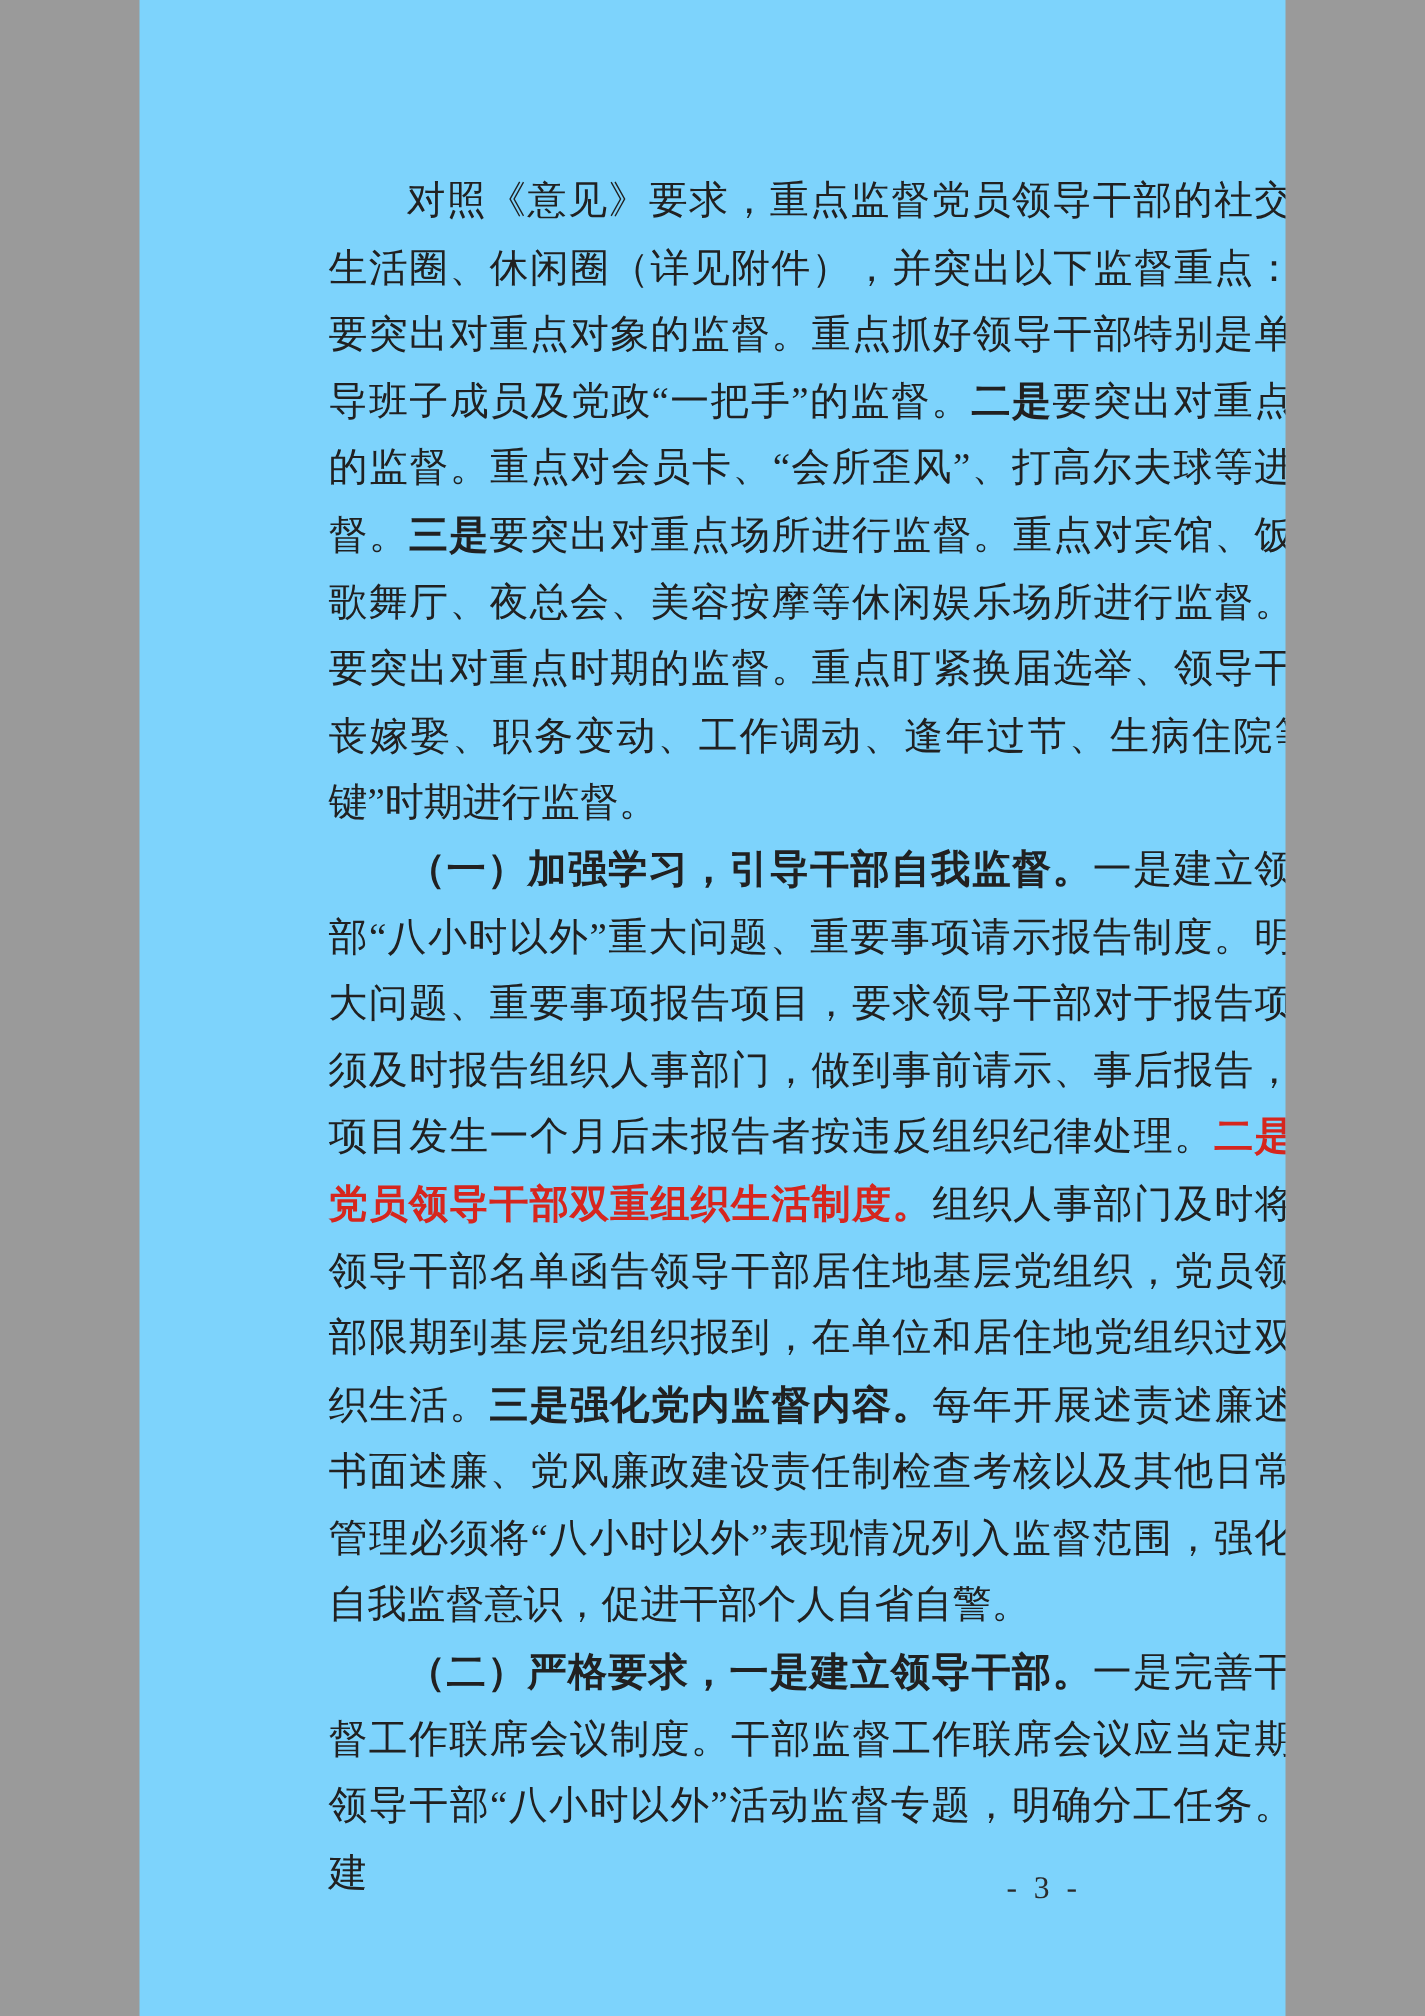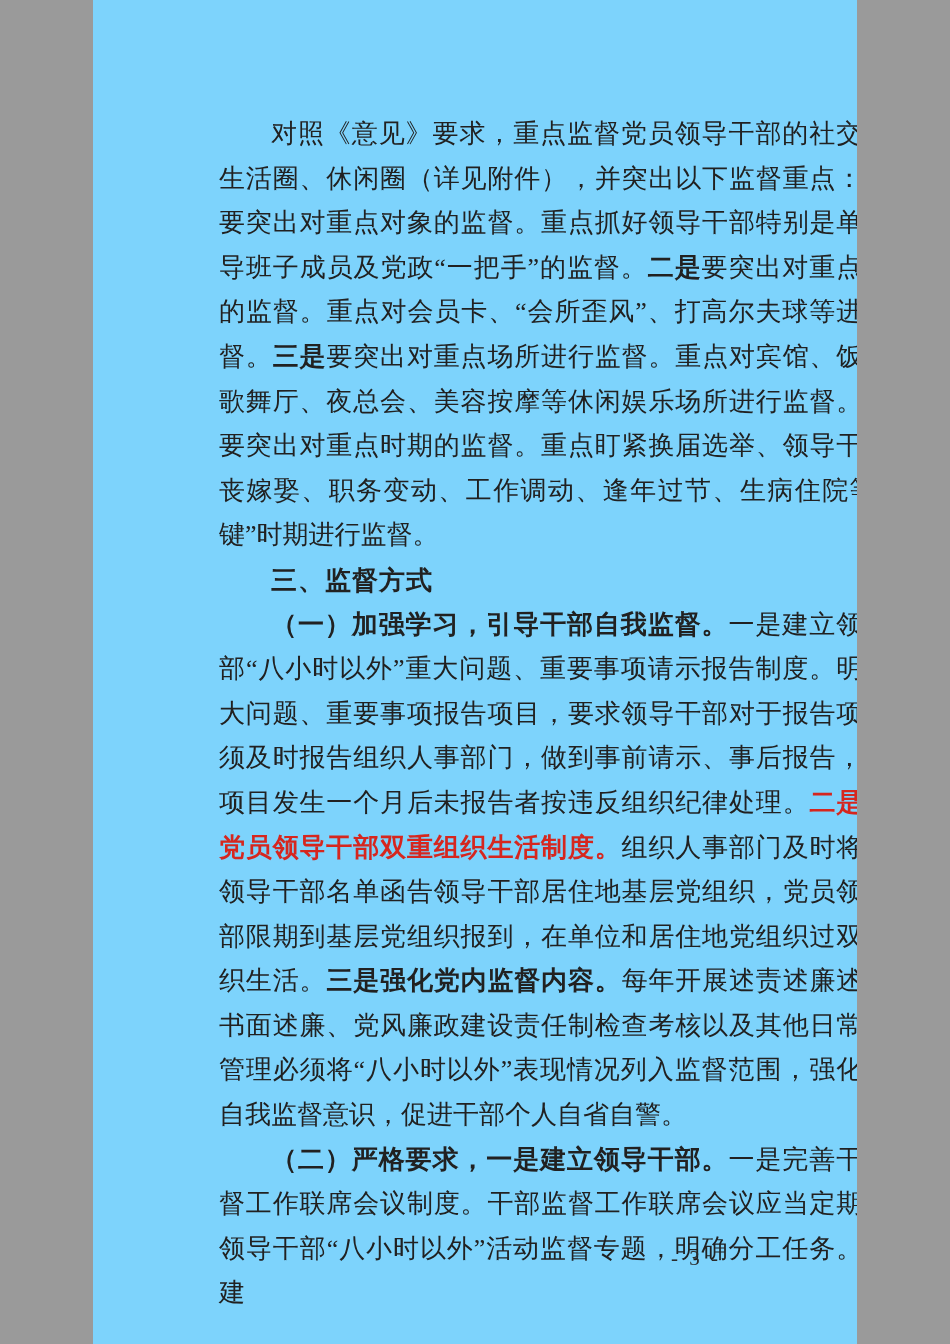--- a/index.html
+++ b/index.html
@@ -49,18 +49,17 @@
     color: #2b2b2b;
     font-family: "Liberation Serif", "DejaVu Serif", serif;
   }
 </style>
 </head>
 <body>
 
 <div class="page">
   <div class="doc-body">
       <p class="body-paragraph"><span class="run-normal">对照《意见》要求，重点监督党员领导干部的社交圈、生活圈、休闲圈（详见附件），并突出以下监督重点：</span><span class="run-bold">一是</span><span class="run-normal">要突出对重点对象的监督。重点抓好领导干部特别是单位领导班子成员及党政“一把手”的监督。</span><span class="run-bold">二是</span><span class="run-normal">要突出对重点事项的监督。重点对会员卡、“会所歪风”、打高尔夫球等进行监督。</span><span class="run-bold">三是</span><span class="run-normal">要突出对重点场所进行监督。重点对宾馆、饭店、歌舞厅、夜总会、美容按摩等休闲娱乐场所进行监督。</span><span class="run-bold">四是</span><span class="run-normal">要突出对重点时期的监督。重点盯紧换届选举、领导干部婚丧嫁娶、职务变动、工作调动、逢年过节、生病住院等“关键”时期进行监督。</span></p>
-      <p class="heading"><span class="run-bold">三、监督方式</span></p>
       <p class="body-paragraph"><span class="run-bold">（一）加强学习，引导干部自我监督。</span><span class="run-normal">一是建立领导干部“八小时以外”重大问题、重要事项请示报告制度。明确重大问题、重要事项报告项目，要求领导干部对于报告项目必须及时报告组织人事部门，做到事前请示、事后报告，报告项目发生一个月后未报告者按违反组织纪律处理。</span><span class="run-bold-red" style="color: rgb(214, 38, 30);">二是建立党员领导干部双重组织生活制度。</span><span class="run-normal">组织人事部门及时将党员领导干部名单函告领导干部居住地基层党组织，党员领导干部限期到基层党组织报到，在单位和居住地党组织过双重组织生活。</span><span class="run-bold">三是强化党内监督内容。</span><span class="run-normal">每年开展述责述廉述德、书面述廉、党风廉政建设责任制检查考核以及其他日常监督管理必须将“八小时以外”表现情况列入监督范围，强化干部自我监督意识，促进干部个人自省自警。</span></p>
       <p class="body-paragraph"><span class="run-bold">（二）严格要求，一是建立领导干部。</span><span class="run-normal">一是完善干部监督工作联席会议制度。干部监督工作联席会议应当定期研究领导干部“八小时以外”活动监督专题，明确分工任务。二是建</span></p>
     </div>
   <div class="page-number">- 3 -</div>
 </div>
 
 </body></html>

